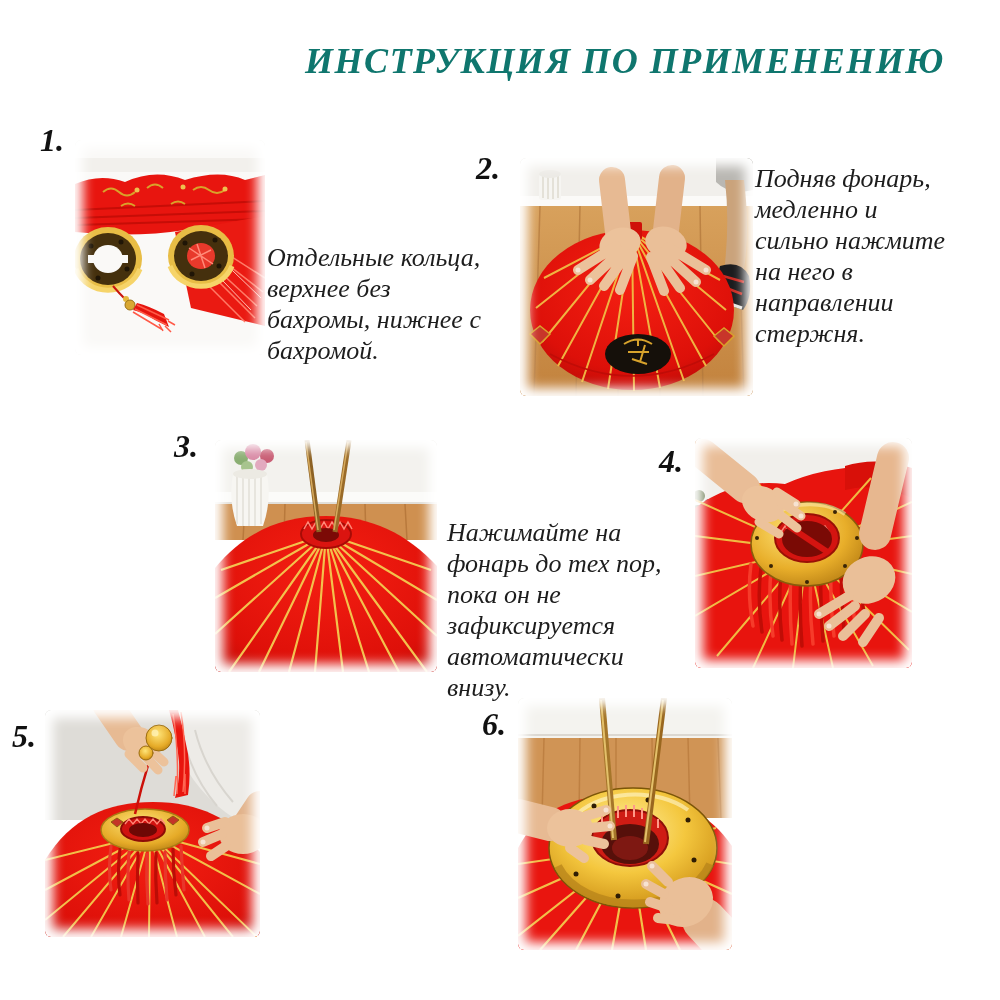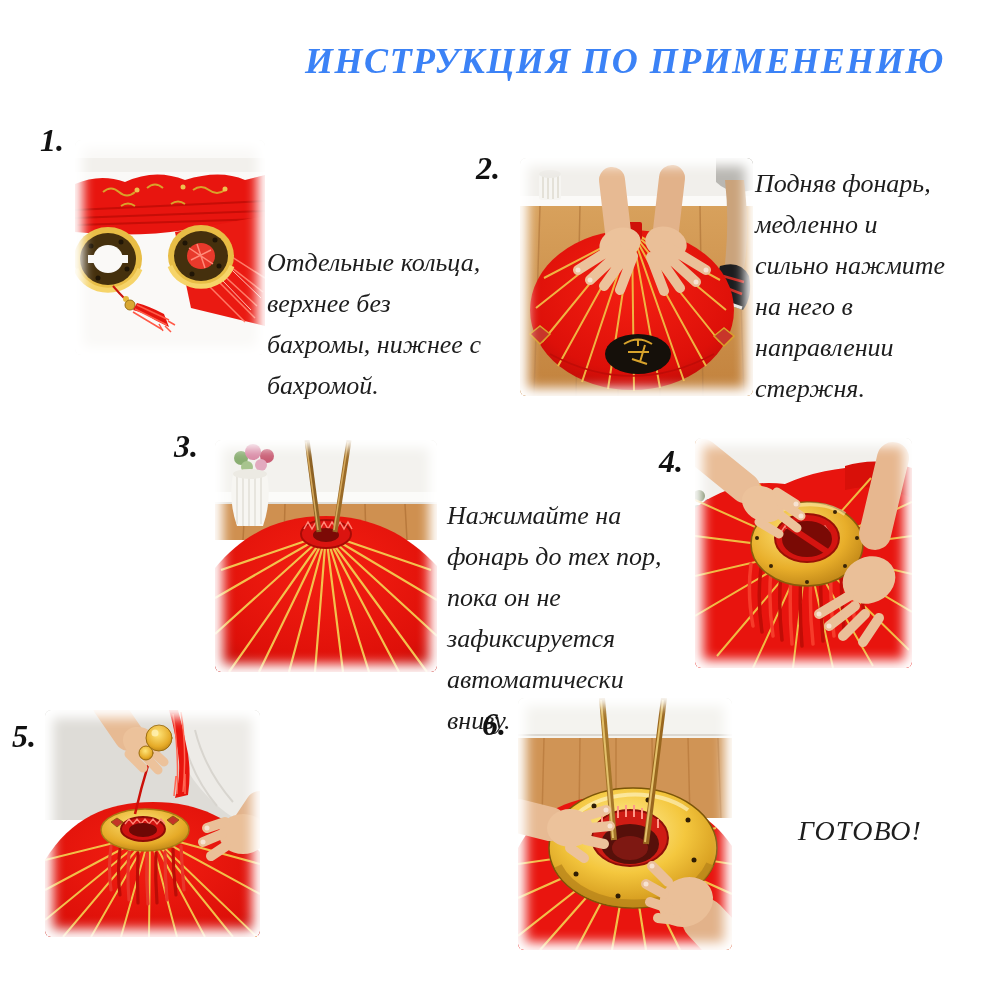--- a/index.html
+++ b/index.html
@@ -3,34 +3,34 @@
 <meta charset="utf-8">
 <style>
   :root{
     --background:#ffffff; --text:#1d1d1d; --lantern-red:#e8140e;
     --gold:#f0bc45; --wood-floor:#cf9350;
   }
   html,body{margin:0;padding:0;background:var(--background);}
   .canvas{position:relative;width:1000px;height:1000px;background:var(--background);
     font-family:"Liberation Serif",serif;color:var(--text);overflow:hidden;}
   .title{position:absolute;left:300px;top:40px;width:650px;margin:0;text-align:center;
-    font-size:36px;font-weight:700;font-style:italic;letter-spacing:1.5px;color:#3b82f6;}
+    font-size:36px;font-weight:700;font-style:italic;letter-spacing:1.5px;color:#0f766e;}
   .num{position:absolute;font-size:32px;font-weight:700;font-style:italic;color:#111;}
-  .cap{position:absolute;font-size:26px;font-style:italic;line-height:41px;
+  .cap{position:absolute;font-size:26px;font-style:italic;line-height:31px;
     white-space:pre-line;color:var(--text);}
   .photo{position:absolute;margin:0;padding:0;border-radius:6px;overflow:hidden;}
   .photo svg{display:block;width:100%;height:100%;}
   .photo::after{content:"";position:absolute;inset:0;border-radius:6px;
     box-shadow:inset 0 0 12px 8px #fff;pointer-events:none;}
   .n1{left:40px;top:122px;}   .p1{left:75px;top:140px;width:190px;height:215px;}
   .c1{left:267px;top:230px;width:262px;margin-top:12px;}
   .n2{left:476px;top:150px;}  .p2{left:520px;top:158px;width:233px;height:238px;}
   .c2{left:755px;top:163px;width:242px;}
   .n3{left:174px;top:428px;}  .p3{left:215px;top:440px;width:222px;height:232px;}
-  .c3{left:447px;top:495px;width:256px;}
+  .c3{left:447px;top:517px;width:256px;}
   .n4{left:659px;top:443px;}  .p4{left:695px;top:438px;width:217px;height:230px;}
   .n5{left:12px;top:718px;}   .p5{left:45px;top:710px;width:215px;height:227px;}
   .c5{left:265px;top:753px;width:252px;}
   .n6{left:482px;top:706px;}  .p6{left:518px;top:698px;width:214px;height:252px;}
   .done{left:798px;top:810px;width:200px;font-size:28px;letter-spacing:1px;}
 </style>
 </head>
 <body>
 
 <div class="canvas">
@@ -366,15 +366,14 @@
         <circle cx="88" cy="112" r="2.5" fill="#f7e3d2"></circle>
           <circle cx="92" cy="128" r="2.5" fill="#f7e3d2"></circle>
         <line x1="214" y1="252" x2="186" y2="222" stroke="#e2b28a" stroke-width="44"></line>
         <ellipse cx="168" cy="204" rx="28" ry="24" fill="#eabf98" transform="rotate(-30 168 204)"></ellipse>
         <path d="M150,184 L134,168 M146,196 L128,186 M150,210 L132,204 M158,222 L140,220" stroke="#eabf98" stroke-width="10"></path>
         <circle cx="134" cy="168" r="2.5" fill="#f7e3d2"></circle>
           <circle cx="128" cy="186" r="2.5" fill="#f7e3d2"></circle>
       </g>
     </svg>
   </figure>
-  <div class="cap done">ГОТОВО!</div>
 
 </div>
 
 </body></html>

